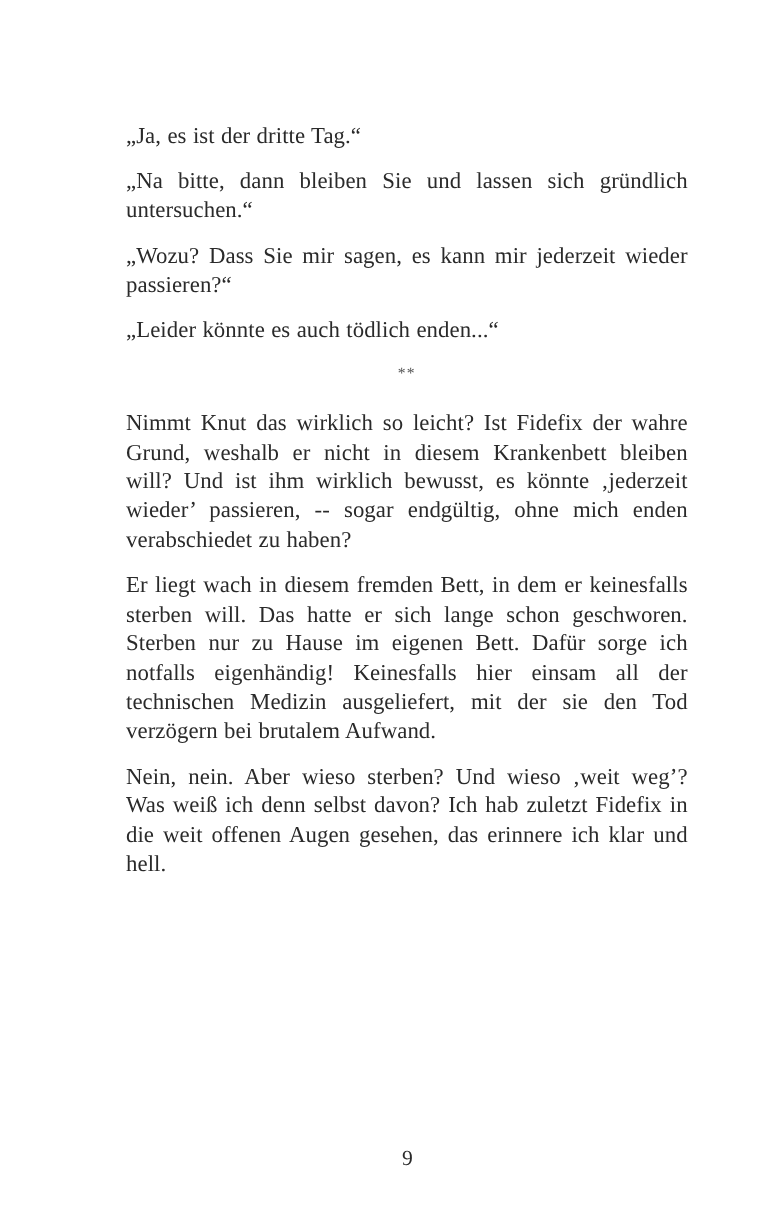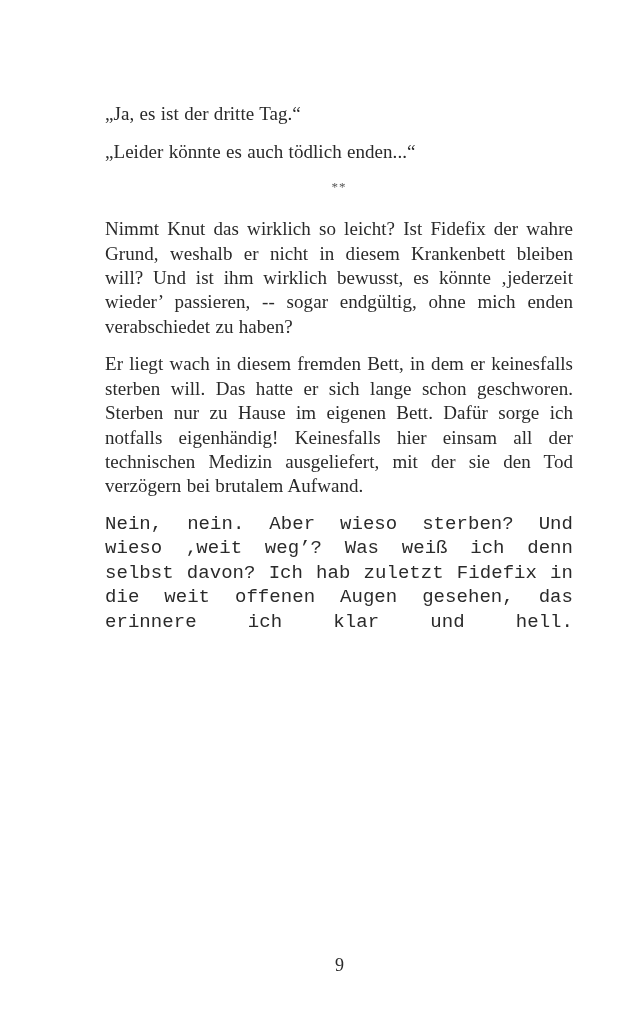--- a/index.html
+++ b/index.html
@@ -24,21 +24,20 @@
     .para {
       font-size: 19px;
       line-height: 24.4px;
       margin: 0 0 13.2px 0;
       text-align: justify;
       letter-spacing: 0.05px;
       word-spacing: 0.5px;
     }
     .para.last-line-justify {
       text-align-last: justify;
-      font-family: Liberation Mono, monospace;
     }
     .separator {
       text-align: center;
       font-size: 13px;
       line-height: 20px;
       color: #555;
       margin: 10px 0 20px 0;
       letter-spacing: 1px;
     }
     .page-number {
@@ -52,20 +51,22 @@
       color: #2a2a2a;
       padding-left: 36px;
       box-sizing: border-box;
     }
   </style>
 </head>
 <body>
 
 <div class="page">
   <p class="para">„Ja, es ist der dritte Tag.“</p>
+  <p class="para">„Na bitte, dann bleiben Sie und lassen sich gründlich untersuchen.“</p>
+  <p class="para">„Wozu? Dass Sie mir sagen, es kann mir jederzeit wieder passieren?“</p>
   <p class="para">„Leider könnte es auch tödlich enden...“</p>
 
   <div class="separator">**</div>
 
   <p class="para">Nimmt Knut das wirklich so leicht? Ist Fidefix der wahre Grund, weshalb er nicht in diesem Krankenbett bleiben will? Und ist ihm wirklich bewusst, es könnte ‚jederzeit wieder’ passieren, -- sogar endgültig, ohne mich enden verabschiedet zu haben?</p>
   <p class="para">Er liegt wach in diesem fremden Bett, in dem er keinesfalls sterben will. Das hatte er sich lange schon geschworen. Sterben nur zu Hause im eigenen Bett. Dafür sorge ich notfalls eigenhändig! Keinesfalls hier einsam all der technischen Medizin ausgeliefert, mit der sie den Tod verzögern bei  brutalem Aufwand.</p>
   <p class="para last-line-justify">Nein, nein. Aber wieso sterben? Und wieso ‚weit weg’? Was weiß ich denn selbst davon? Ich hab zuletzt Fidefix in die weit offenen Augen gesehen, das erinnere ich klar und hell.</p>
 </div>
 
 <div class="page-number">9</div>

